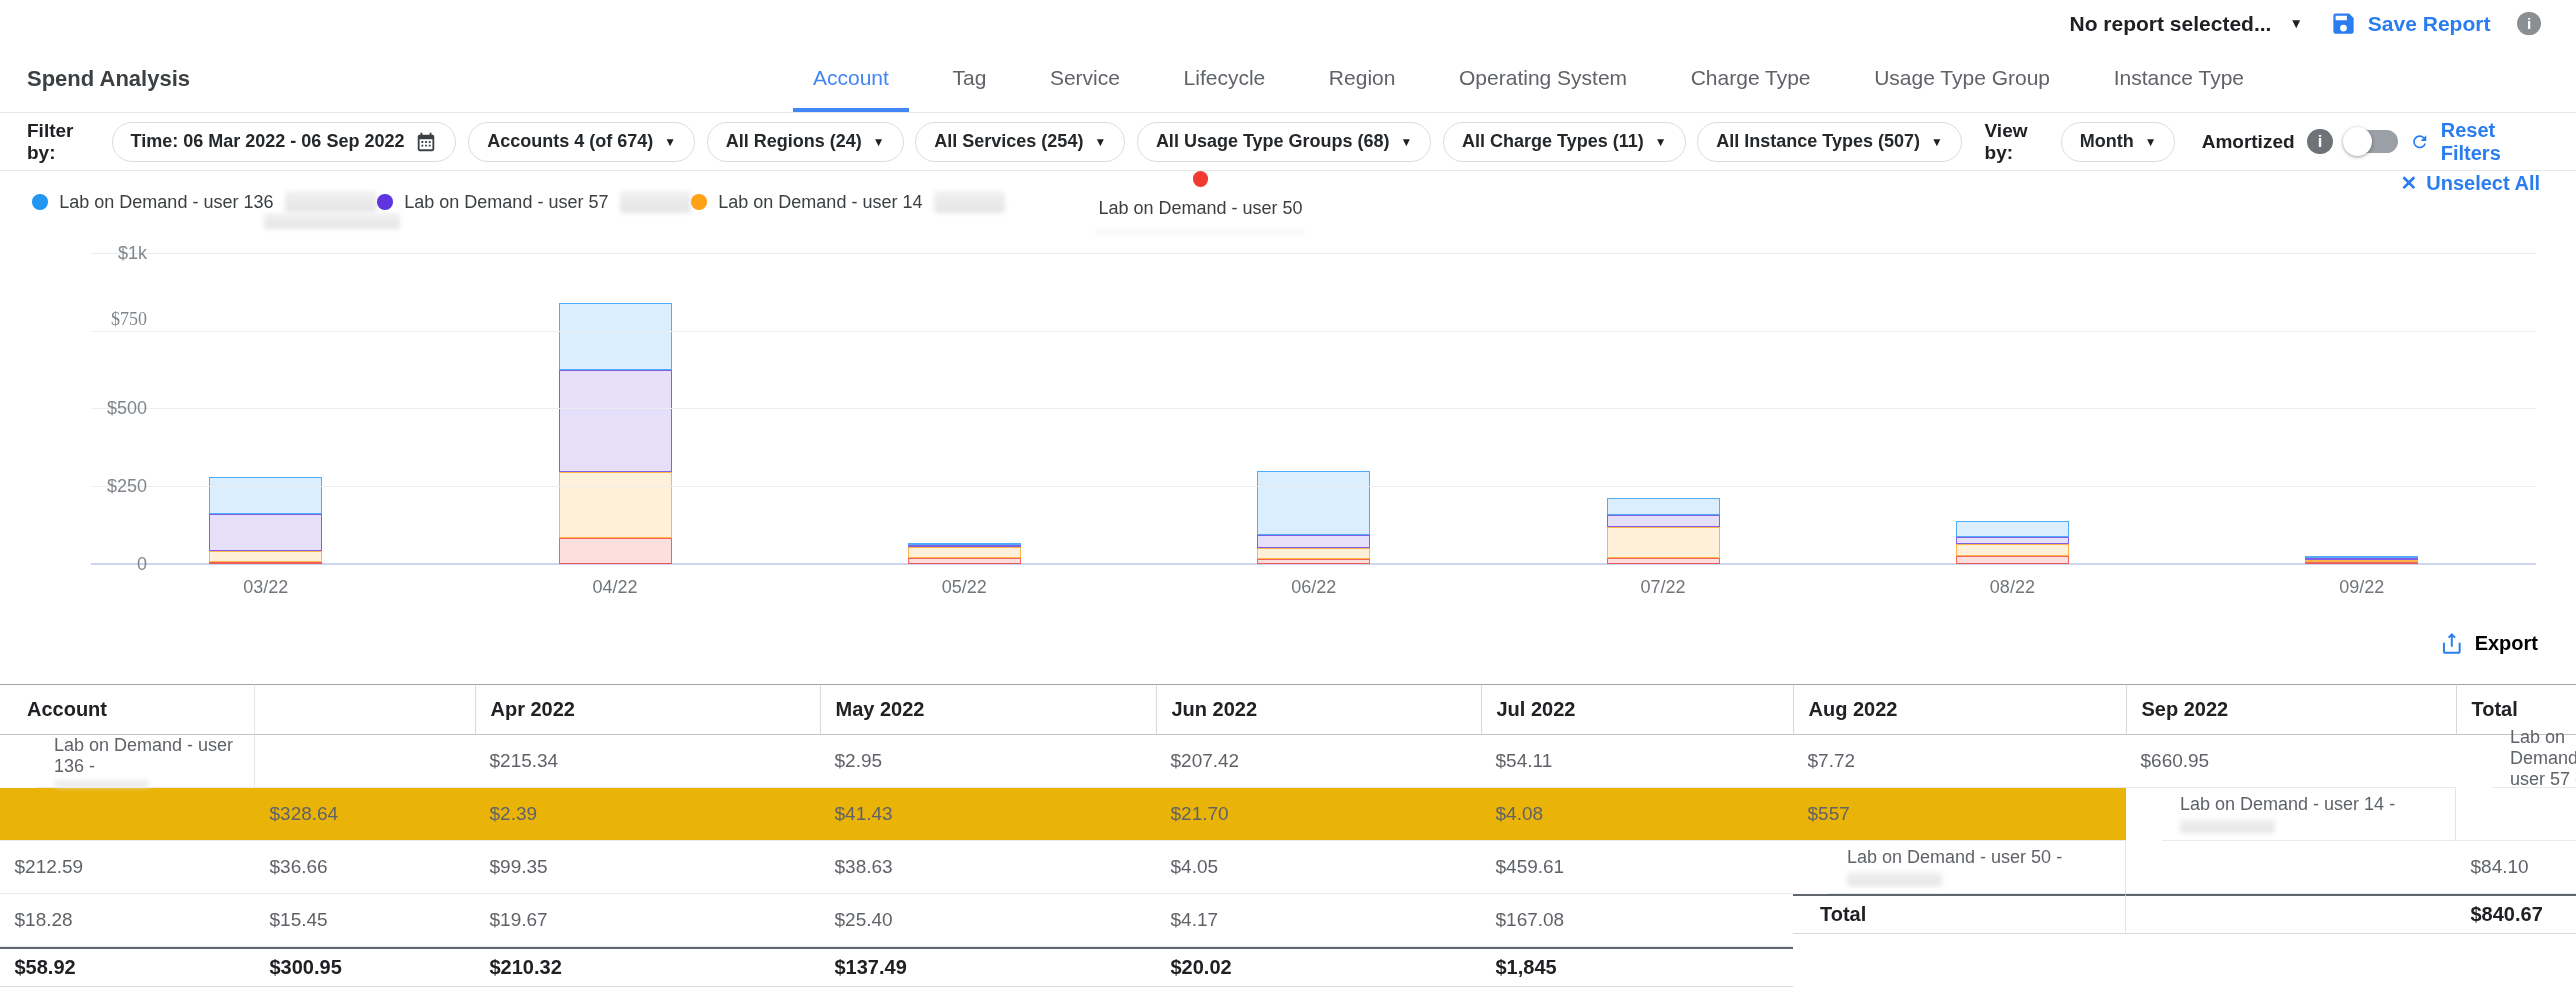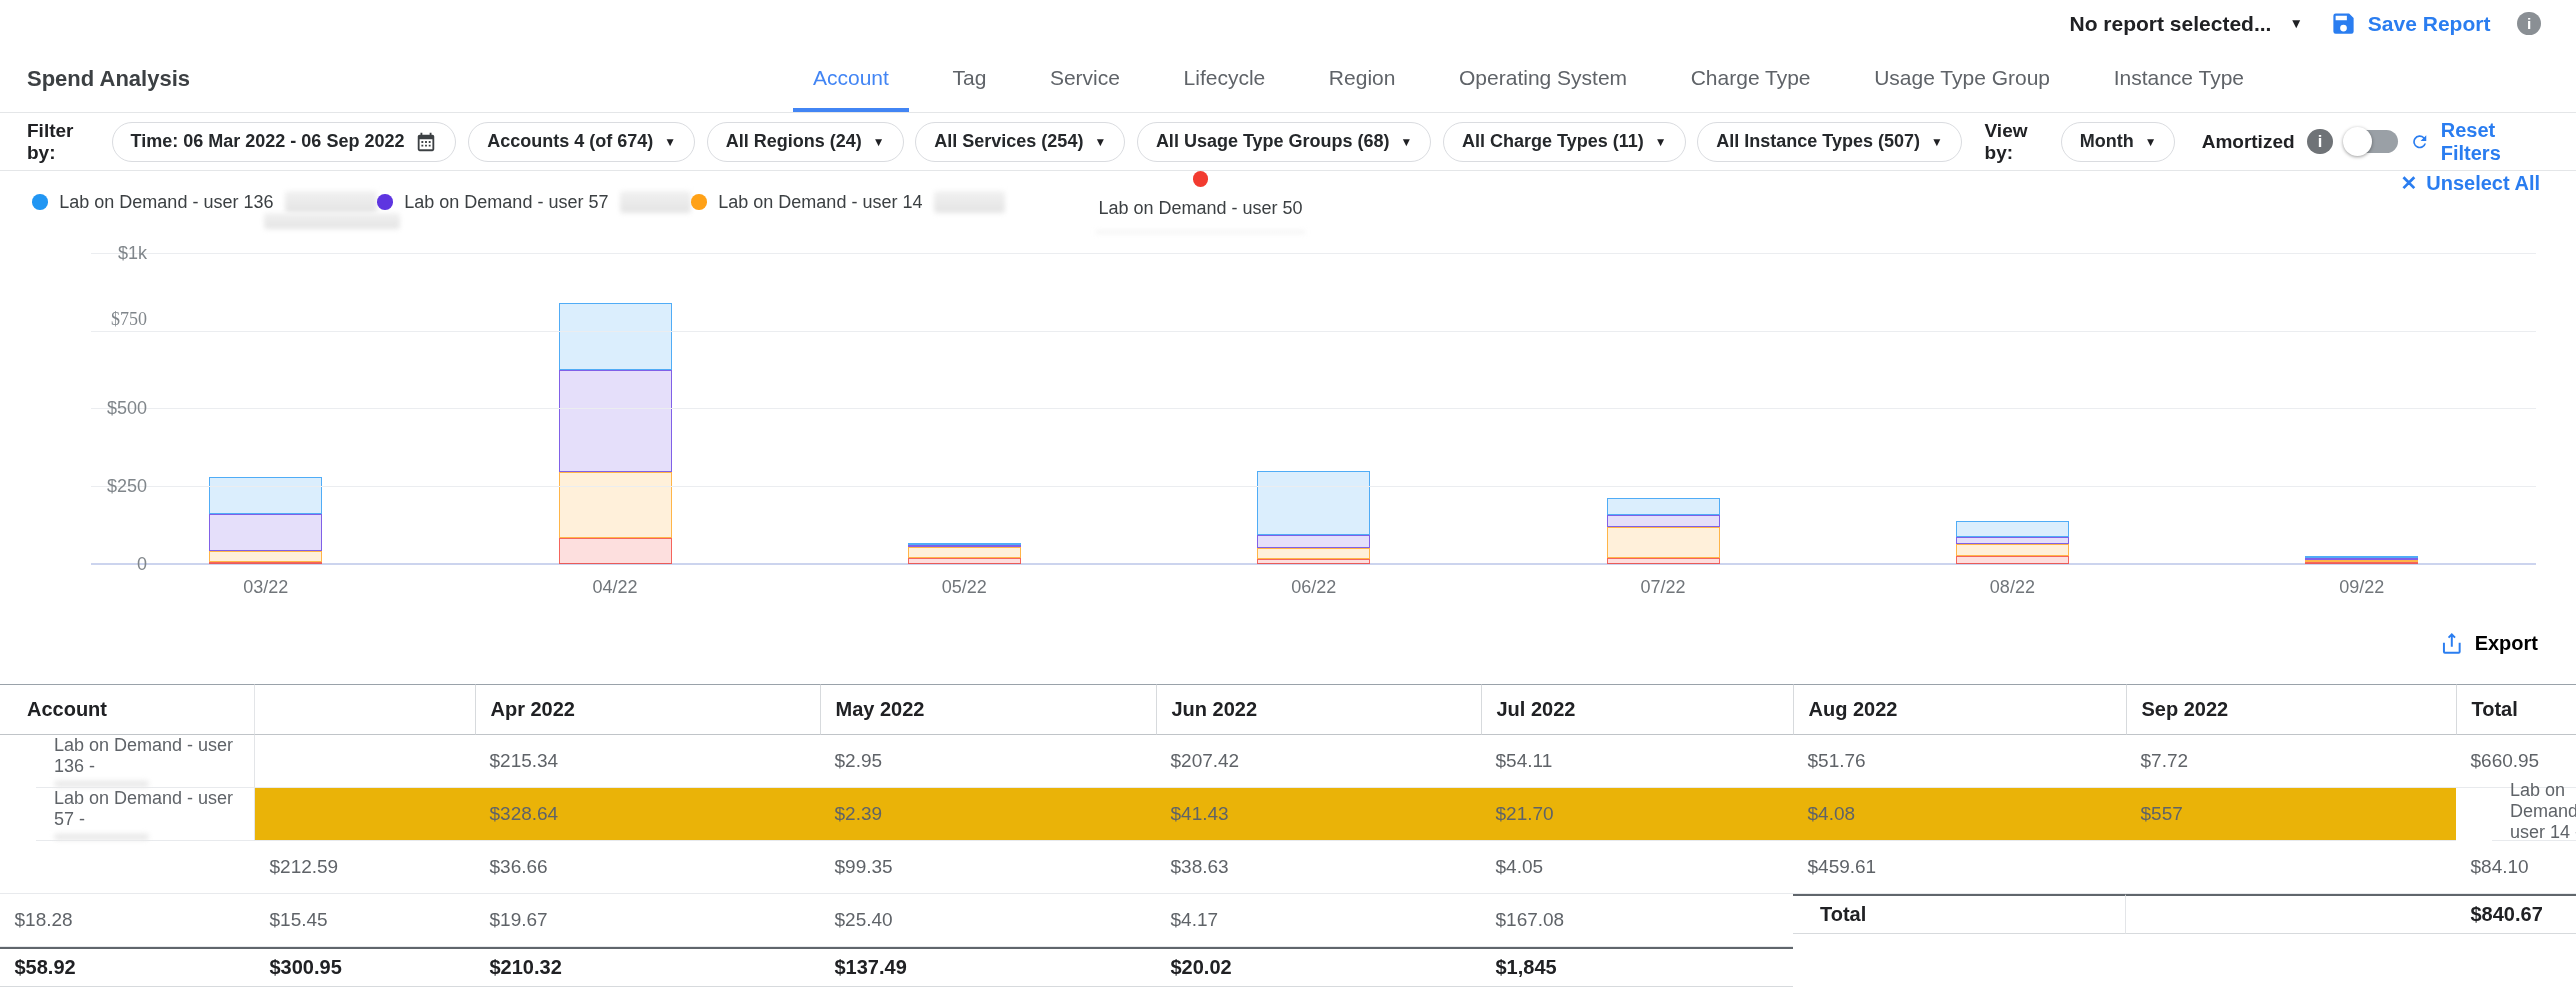--- a/index.html
+++ b/index.html
@@ -313,21 +313,20 @@
     <div class="cell th tot">Total</div>
     <div class="cell td acc">
       <div>Lab on Demand - user 136 -</div>
       <div class="redact"></div>
     </div>
     <div class="cell td"></div>
     <div class="cell td">$215.34</div>
     <div class="cell td">$2.95</div>
     <div class="cell td">$207.42</div>
     <div class="cell td">$54.11</div>
-    <div class="cell td">$51.76</div>
     <div class="cell td">$7.72</div>
     <div class="cell td">$660.95</div>
     <div class="cell td acc">
       <div>Lab on Demand - user 57 -</div>
       <div class="redact"></div>
     </div>
     <div class="cell td hl"></div>
     <div class="cell td hl">$328.64</div>
     <div class="cell td hl">$2.39</div>
     <div class="cell td hl">$41.43</div>
@@ -338,20 +337,24 @@
       <div>Lab on Demand - user 14 -</div>
       <div class="redact"></div>
     </div>
     <div class="cell td"></div>
     <div class="cell td">$212.59</div>
     <div class="cell td">$36.66</div>
     <div class="cell td">$99.35</div>
     <div class="cell td">$38.63</div>
     <div class="cell td">$4.05</div>
     <div class="cell td">$459.61</div>
+    <div class="cell td acc">
+      <div>Lab on Demand - user 50 -</div>
+      <div class="redact"></div>
+    </div>
     <div class="cell td"></div>
     <div class="cell td">$84.10</div>
     <div class="cell td">$18.28</div>
     <div class="cell td">$15.45</div>
     <div class="cell td">$19.67</div>
     <div class="cell td">$25.40</div>
     <div class="cell td">$4.17</div>
     <div class="cell td">$167.08</div>
     <div class="cell tt acc">Total</div>
     <div class="cell tt"></div>

